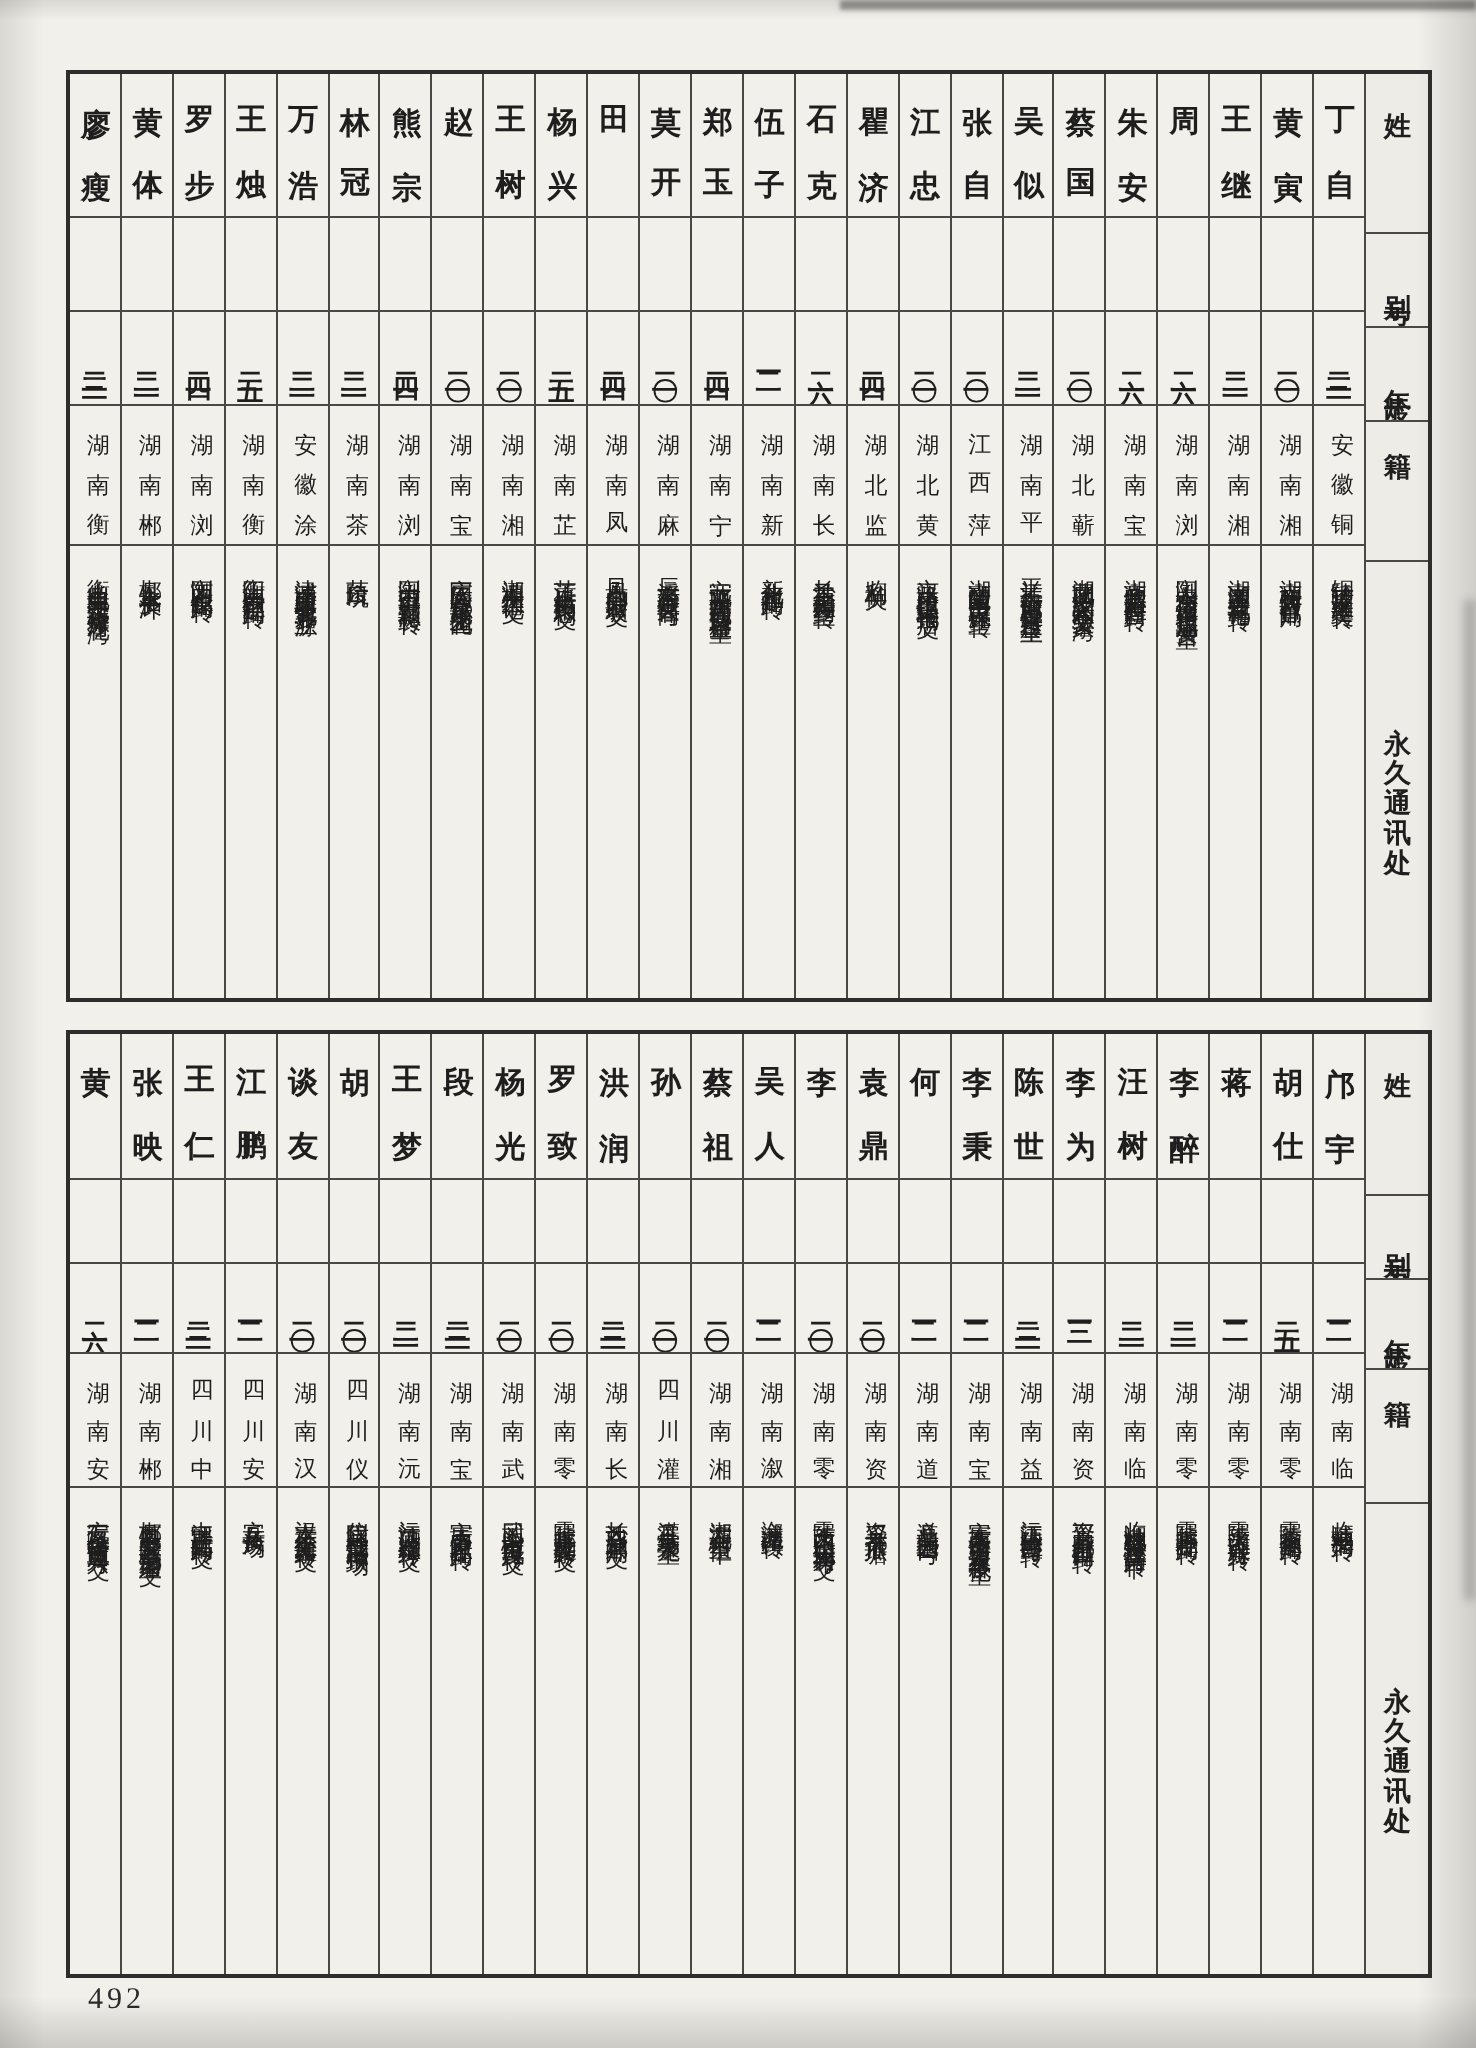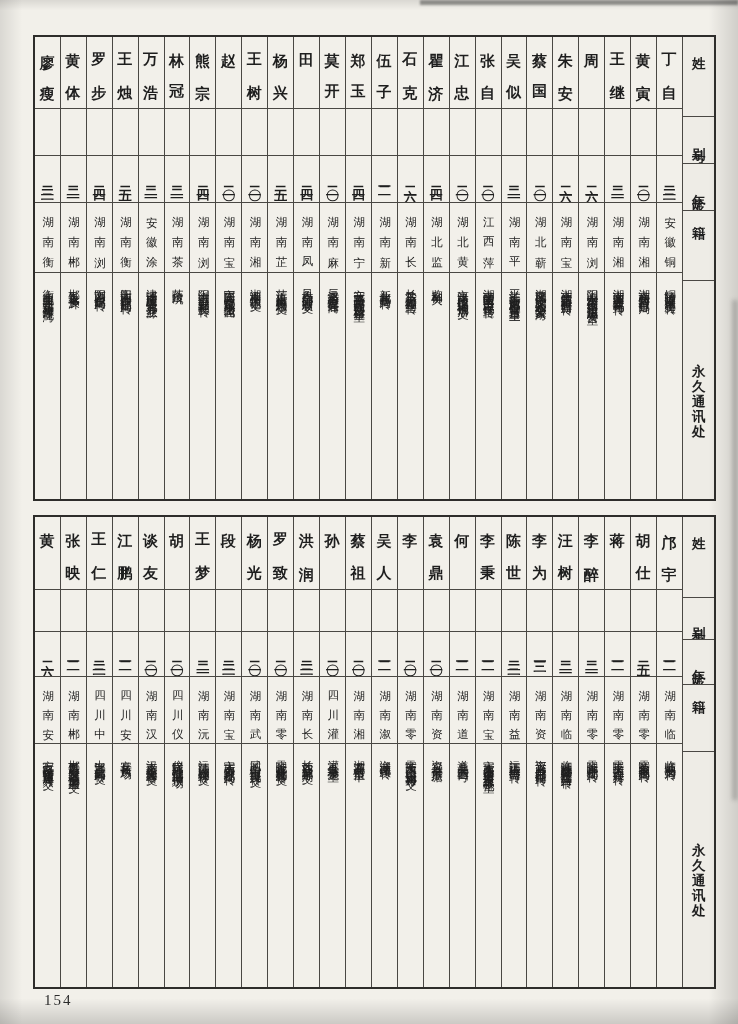--- a/index.html
+++ b/index.html
@@ -1016,14 +1016,14 @@
         </div>
     <div class="cell cell-native">
           <span class="vtext">湖南安仁</span>
         </div>
     <div class="cell cell-address">
           <span class="vtext">安仁万隆馆转南雷庙厚兴号交</span>
         </div>
   </div>
 </div>
 
-  <div class="page-number">154</div>
+  <div class="page-number">492</div>
 </div>
 
 </body></html>

